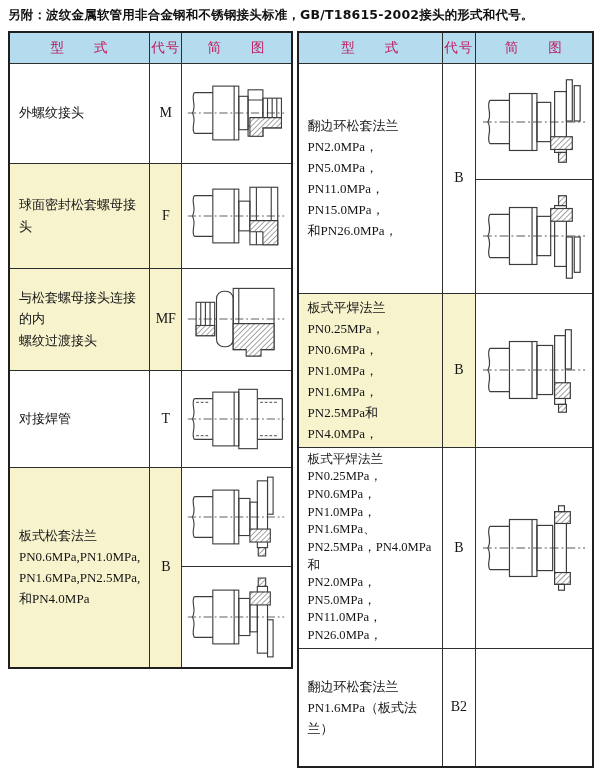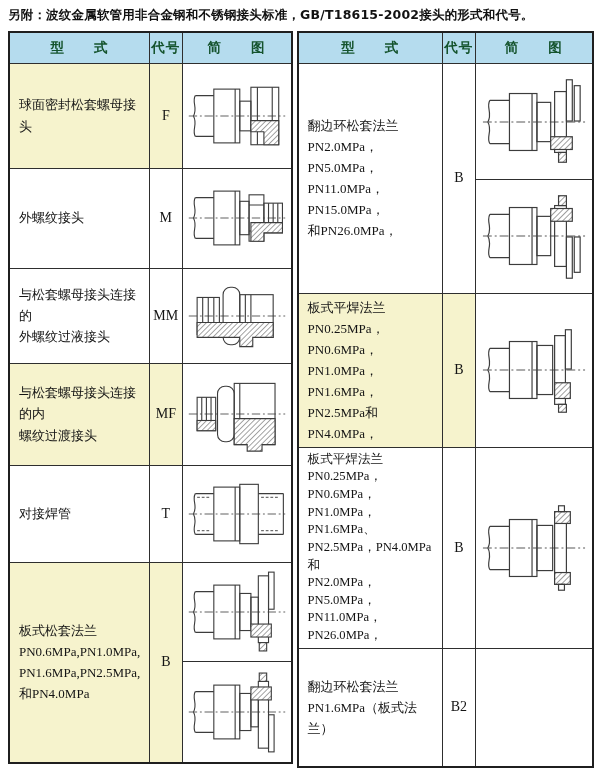--- a/index.html
+++ b/index.html
@@ -11,21 +11,21 @@
   .page{position:relative;width:600px;height:768px;}
   .doc-title{
     padding:7px 12px 0 8px;font-size:12.5px;font-weight:bold;letter-spacing:.2px;
     font-family:"DejaVu Sans","Liberation Sans",sans-serif;color:#111;
   }
   .tables{display:flex;gap:4px;margin:7px 6px 0 8px;align-items:flex-start;}
   table{border-collapse:collapse;table-layout:fixed;background:#fff;}
   table.t{border:2px solid #1f1f1f;}
   .t th,.t td{border:1px solid #2e2e2e;padding:0;overflow:hidden;}
   .t th{
-    background:#b5dcee;font-weight:bold;font-size:13.5px;color:#14532d;
+    background:#b5dcee;font-weight:normal;font-size:13.5px;color:#be185d;
     letter-spacing:1px;
   }
   td.type{
     font-size:13px;line-height:1.62;padding:3px 4px 3px 9px;
     vertical-align:middle;white-space:pre-line;text-align:left;
   }
   td.type.tight{font-size:12.6px;line-height:1.4;}
   td.code{text-align:center;vertical-align:middle;font-size:14px;}
   td.diag{vertical-align:middle;text-align:center;background:#fff;}
   .hl{background:#f6f3cd;}
@@ -68,74 +68,56 @@
           <col style="width:33px">
           <col style="width:110px">
         </colgroup>
       <tbody>
           <tr style="height:31px">
         <th>型　　式</th>
         <th>代号</th>
         <th>简　　图</th>
       </tr>
 
-      <tr style="height:105px">
-        <td class="type hl">球面密封松套螺母接头</td>
-        <td class="code hl">F</td>
-        <td class="diag">
-          <svg class="d" width="102" height="92" viewBox="0 0 110 90">
-            <use href="#hose"></use>
-                <use href="#cl"></use>
-            <g class="s">
-              <rect x="58" y="29" width="12" height="32"></rect>
-              <rect x="70" y="14" width="30" height="62"></rect>
-              <path d="M77 14 V76 M93 14 V76"></path>
-              <polygon points="70,50 100,50 100,76 84,76 84,62 70,62" fill="url(#ht)"></polygon>
-            </g>
-          </svg>
-        </td>
-      </tr>
-
       <tr style="height:100px">
         <td class="type">外螺纹接头</td>
         <td class="code">M</td>
         <td class="diag">
           <svg class="d" width="102" height="88" viewBox="0 0 110 90">
             <use href="#hose"></use>
                 <use href="#cl"></use>
             <g class="s">
               <rect x="58" y="27" width="10" height="36"></rect>
               <rect x="68" y="20" width="16" height="50"></rect>
               <path d="M68 31 H84 M68 59 H84"></path>
               <rect x="84" y="29" width="20" height="32"></rect>
               <path d="M89 29 V61 M94 29 V61 M99 29 V61"></path>
               <polygon points="70,50 104,50 104,61 84,61 84,70 70,70" fill="url(#ht)"></polygon>
             </g>
           </svg>
         </td>
       </tr>
 
-      <tr style="height:95px">
-        <td class="type">与松套螺母接头连接的
-外螺纹过液接头</td>
-        <td class="code">MM</td>
-        <td class="diag">
-          <svg class="d" width="102" height="86" viewBox="0 0 110 90">
-            <use href="#cl"></use>
-            <g class="s">
-              <rect x="12" y="25" width="24" height="40"></rect>
-              <path d="M18 25 V65 M24 25 V65 M30 25 V65"></path>
-              <rect x="40" y="14" width="18" height="62" rx="8"></rect>
-              <rect x="58" y="22" width="36" height="46"></rect>
-              <path d="M64 22 V68 M70 22 V68"></path>
-              <polygon points="12,52 94,52 94,68 72,68 72,78 58,78 58,68 12,68" fill="url(#ht)"></polygon>
-            </g>
-          </svg>
-        </td>
-      </tr>
+      <tr style="height:105px">
+        <td class="type hl">球面密封松套螺母接头</td>
+        <td class="code hl">F</td>
+        <td class="diag">
+          <svg class="d" width="102" height="92" viewBox="0 0 110 90">
+            <use href="#hose"></use>
+                <use href="#cl"></use>
+            <g class="s">
+              <rect x="58" y="29" width="12" height="32"></rect>
+              <rect x="70" y="14" width="30" height="62"></rect>
+              <path d="M77 14 V76 M93 14 V76"></path>
+              <polygon points="70,50 100,50 100,76 84,76 84,62 70,62" fill="url(#ht)"></polygon>
+            </g>
+          </svg>
+        </td>
+      </tr>
+
 
       <tr style="height:102px">
         <td class="type hl">与松套螺母接头连接的内
 螺纹过渡接头</td>
         <td class="code hl">MF</td>
         <td class="diag">
           <svg class="d" width="102" height="90" viewBox="0 0 110 90">
             <use href="#cl"></use>
             <g class="s">
               <rect x="12" y="27" width="20" height="36"></rect>

